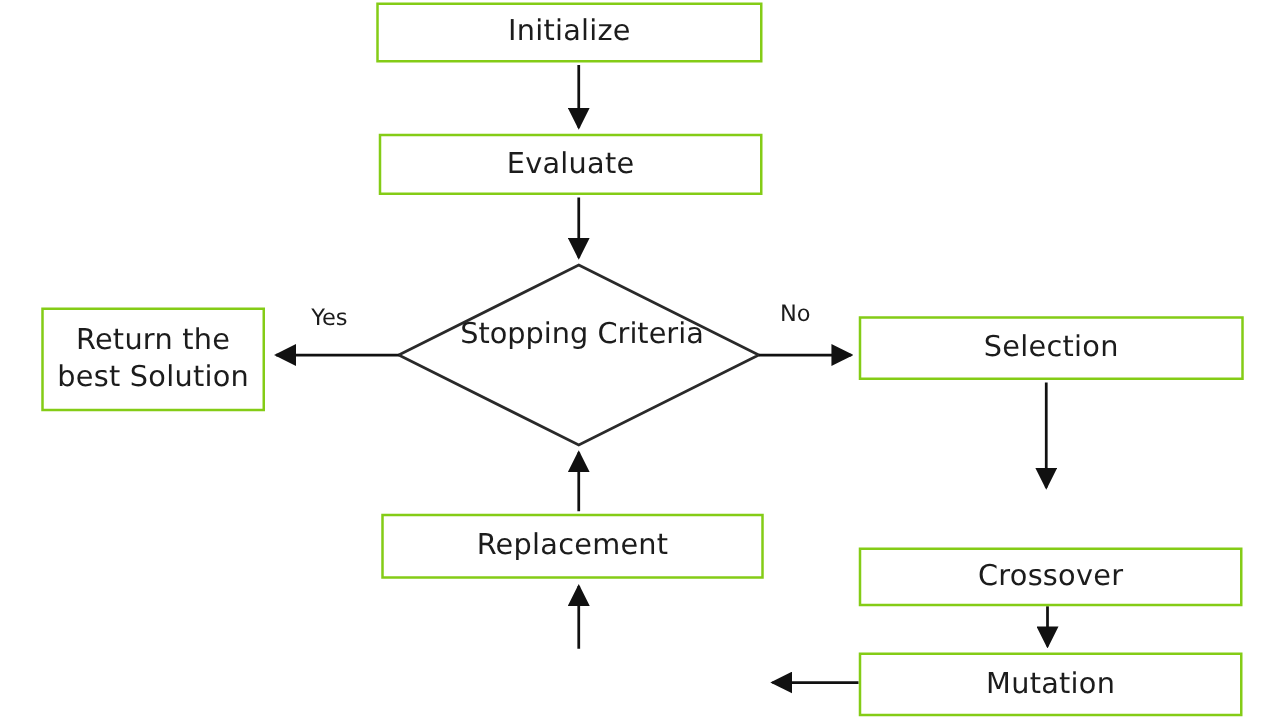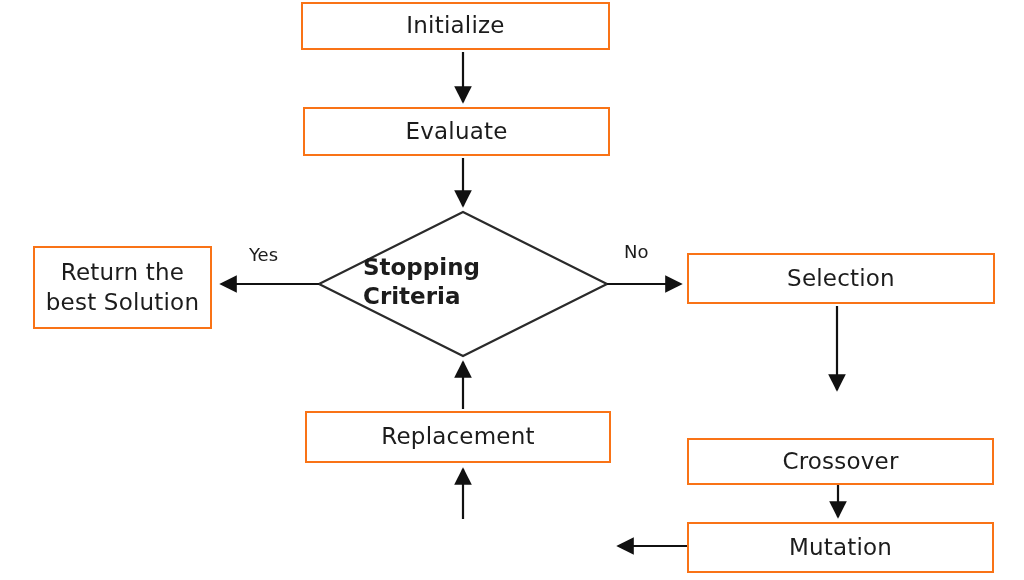--- a/index.html
+++ b/index.html
@@ -4,28 +4,28 @@
 <style>
   html,body { margin:0; padding:0; background:#ffffff; }
   .stage {
     position:relative; width:1024px; height:580px; background:#ffffff;
     font-family:"DejaVu Sans","Liberation Sans",sans-serif;
     color:#1c1c1c; overflow:hidden;
   }
   .wires { position:absolute; left:0; top:0; width:1024px; height:580px; }
   .node {
     position:absolute; box-sizing:border-box; background:#ffffff;
-    border:2px solid #f97316;
+    border:2px solid #84cc16;
     display:flex; flex-direction:column; align-items:center; justify-content:center;
     text-align:center; font-size:23px; line-height:1.28; letter-spacing:0.2px;
   }
   .node span { display:block; }
   .diamond-label {
     position:absolute; left:363px; top:253px; width:200px;
-    text-align:left; font-size:23px; line-height:1.28;font-weight:bold;
+    text-align:right; font-size:23px; line-height:1.28;
   }
   .edge-label { position:absolute; font-size:18px; }
   .lbl-yes { left:249px; top:244px; }
   .lbl-no  { left:624px; top:241px; }
 
   .n-initialize  { left:301px; top:2px;   width:309px; height:48px; }
   .n-evaluate    { left:303px; top:107px; width:307px; height:49px; }
   .n-return      { left:33px;  top:246px; width:179px; height:83px; }
   .n-selection   { left:687px; top:253px; width:308px; height:51px; }
   .n-crossover   { left:687px; top:394px; width:307px; height:47px;margin-top:44px; }

